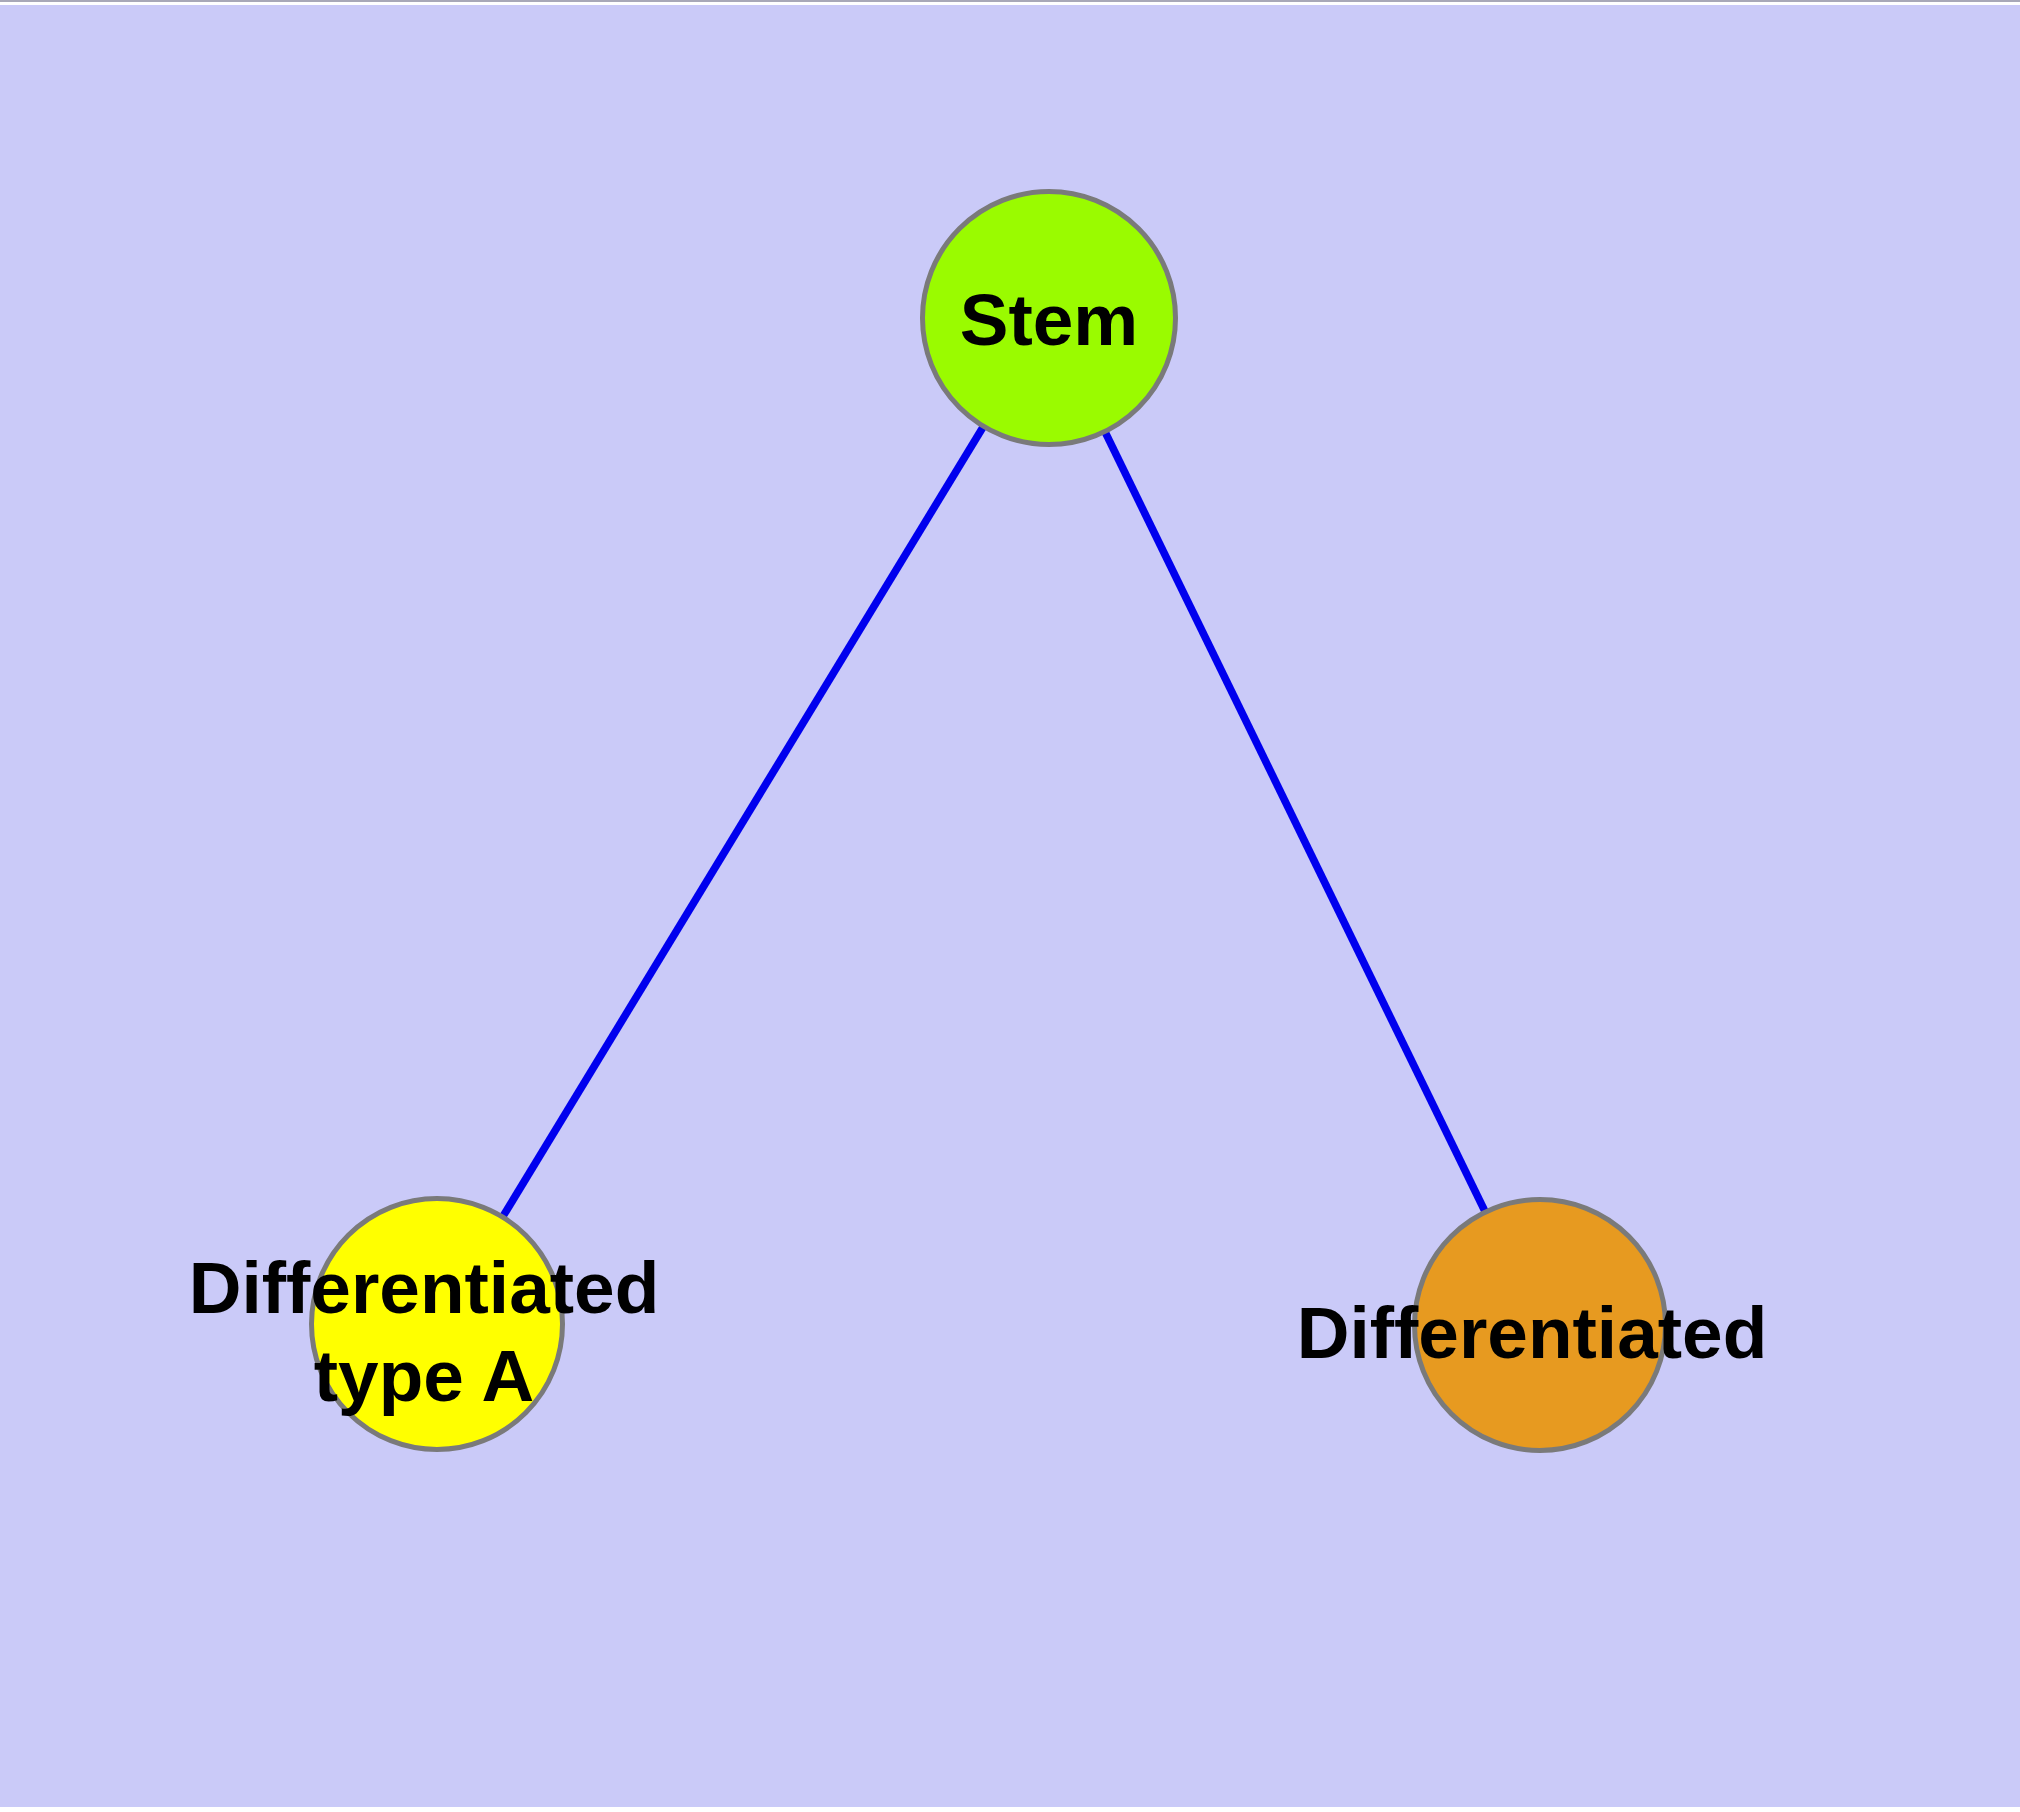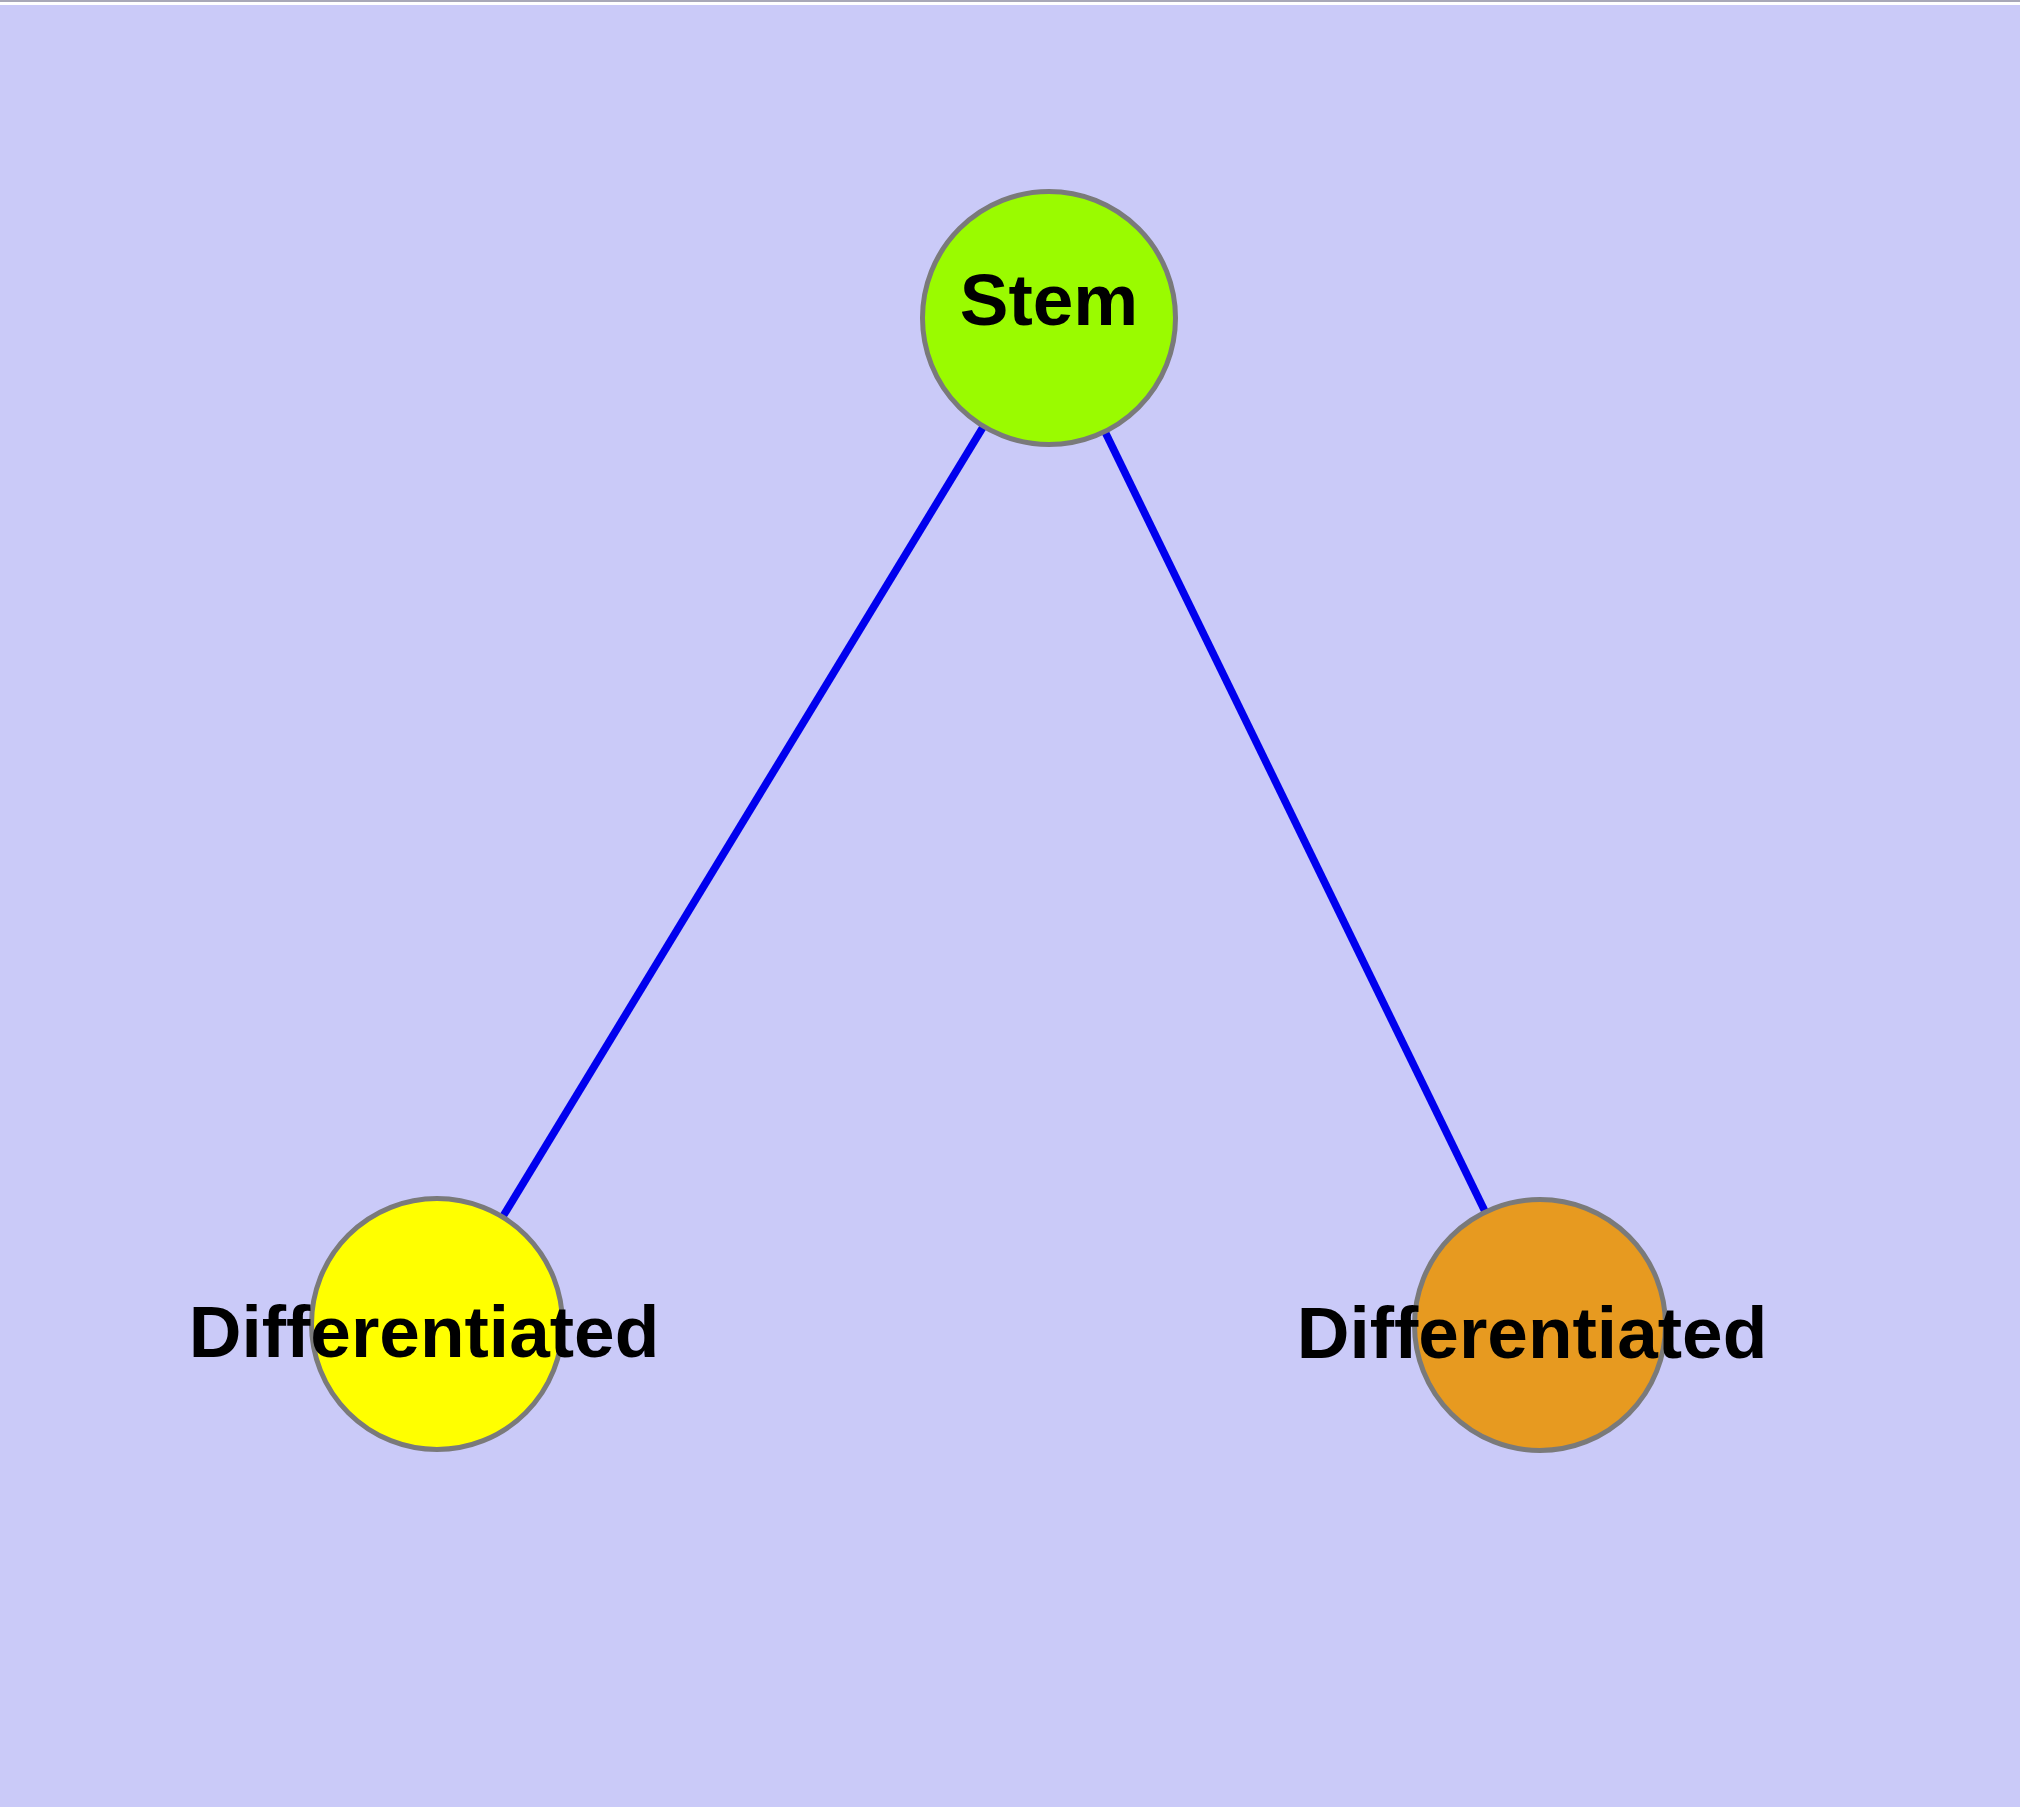--- a/index.html
+++ b/index.html
@@ -57,26 +57,27 @@
 
   <svg class="edges-layer" id="edges-layer" viewBox="0 0 2384 2138" width="2021" height="1812">
     <line id="edge-0" x1="1238" y1="375" x2="516" y2="1562" stroke="#0000EE" stroke-width="9"></line>
     <line id="edge-1" x1="1238" y1="375" x2="1817" y2="1563" stroke="#0000EE" stroke-width="9"></line>
   </svg>
 
   <div class="node-circle" id="circle-stem" style="left: 920px; top: 189px; width: 258px; height: 258px; background: rgb(154, 251, 0); border-color: rgb(122, 122, 122); border-width: 5.1px;"></div>
   <div class="node-circle" id="circle-type_a" style="left: 309px; top: 1196px; width: 256px; height: 256px; background: rgb(255, 255, 0); border-color: rgb(122, 122, 122); border-width: 5.1px;"></div>
   <div class="node-circle" id="circle-type_b" style="left: 1412px; top: 1197px; width: 256px; height: 256px; background: rgb(231, 154, 32); border-color: rgb(122, 122, 122); border-width: 5.1px;"></div>
 
-  <div class="node-label" id="label-stem" style="left: 1049px; top: 300px; color: rgb(0, 0, 0); font-size: 73px; line-height: 88px;">
+  <div class="node-label" id="label-stem" style="left: 1049px; top: 320px; color: rgb(0, 0, 0); font-size: 73px; line-height: 88px;">
     <span class="line">Stem</span>
   </div>
 
   <div class="node-label" id="label-type_a" style="left: 424px; top: 1332px; color: rgb(0, 0, 0); font-size: 73px; line-height: 88px;">
     <span class="line">Differentiated</span>
+    <span class="line">type A</span>
   </div>
 
   <div class="node-label" id="label-type_b" style="left: 1532px; top: 1333px; color: rgb(0, 0, 0); font-size: 73px; line-height: 88px;">
     <span class="line">Differentiated</span>
   </div>
 
 </div>
 
 
 </body></html>

